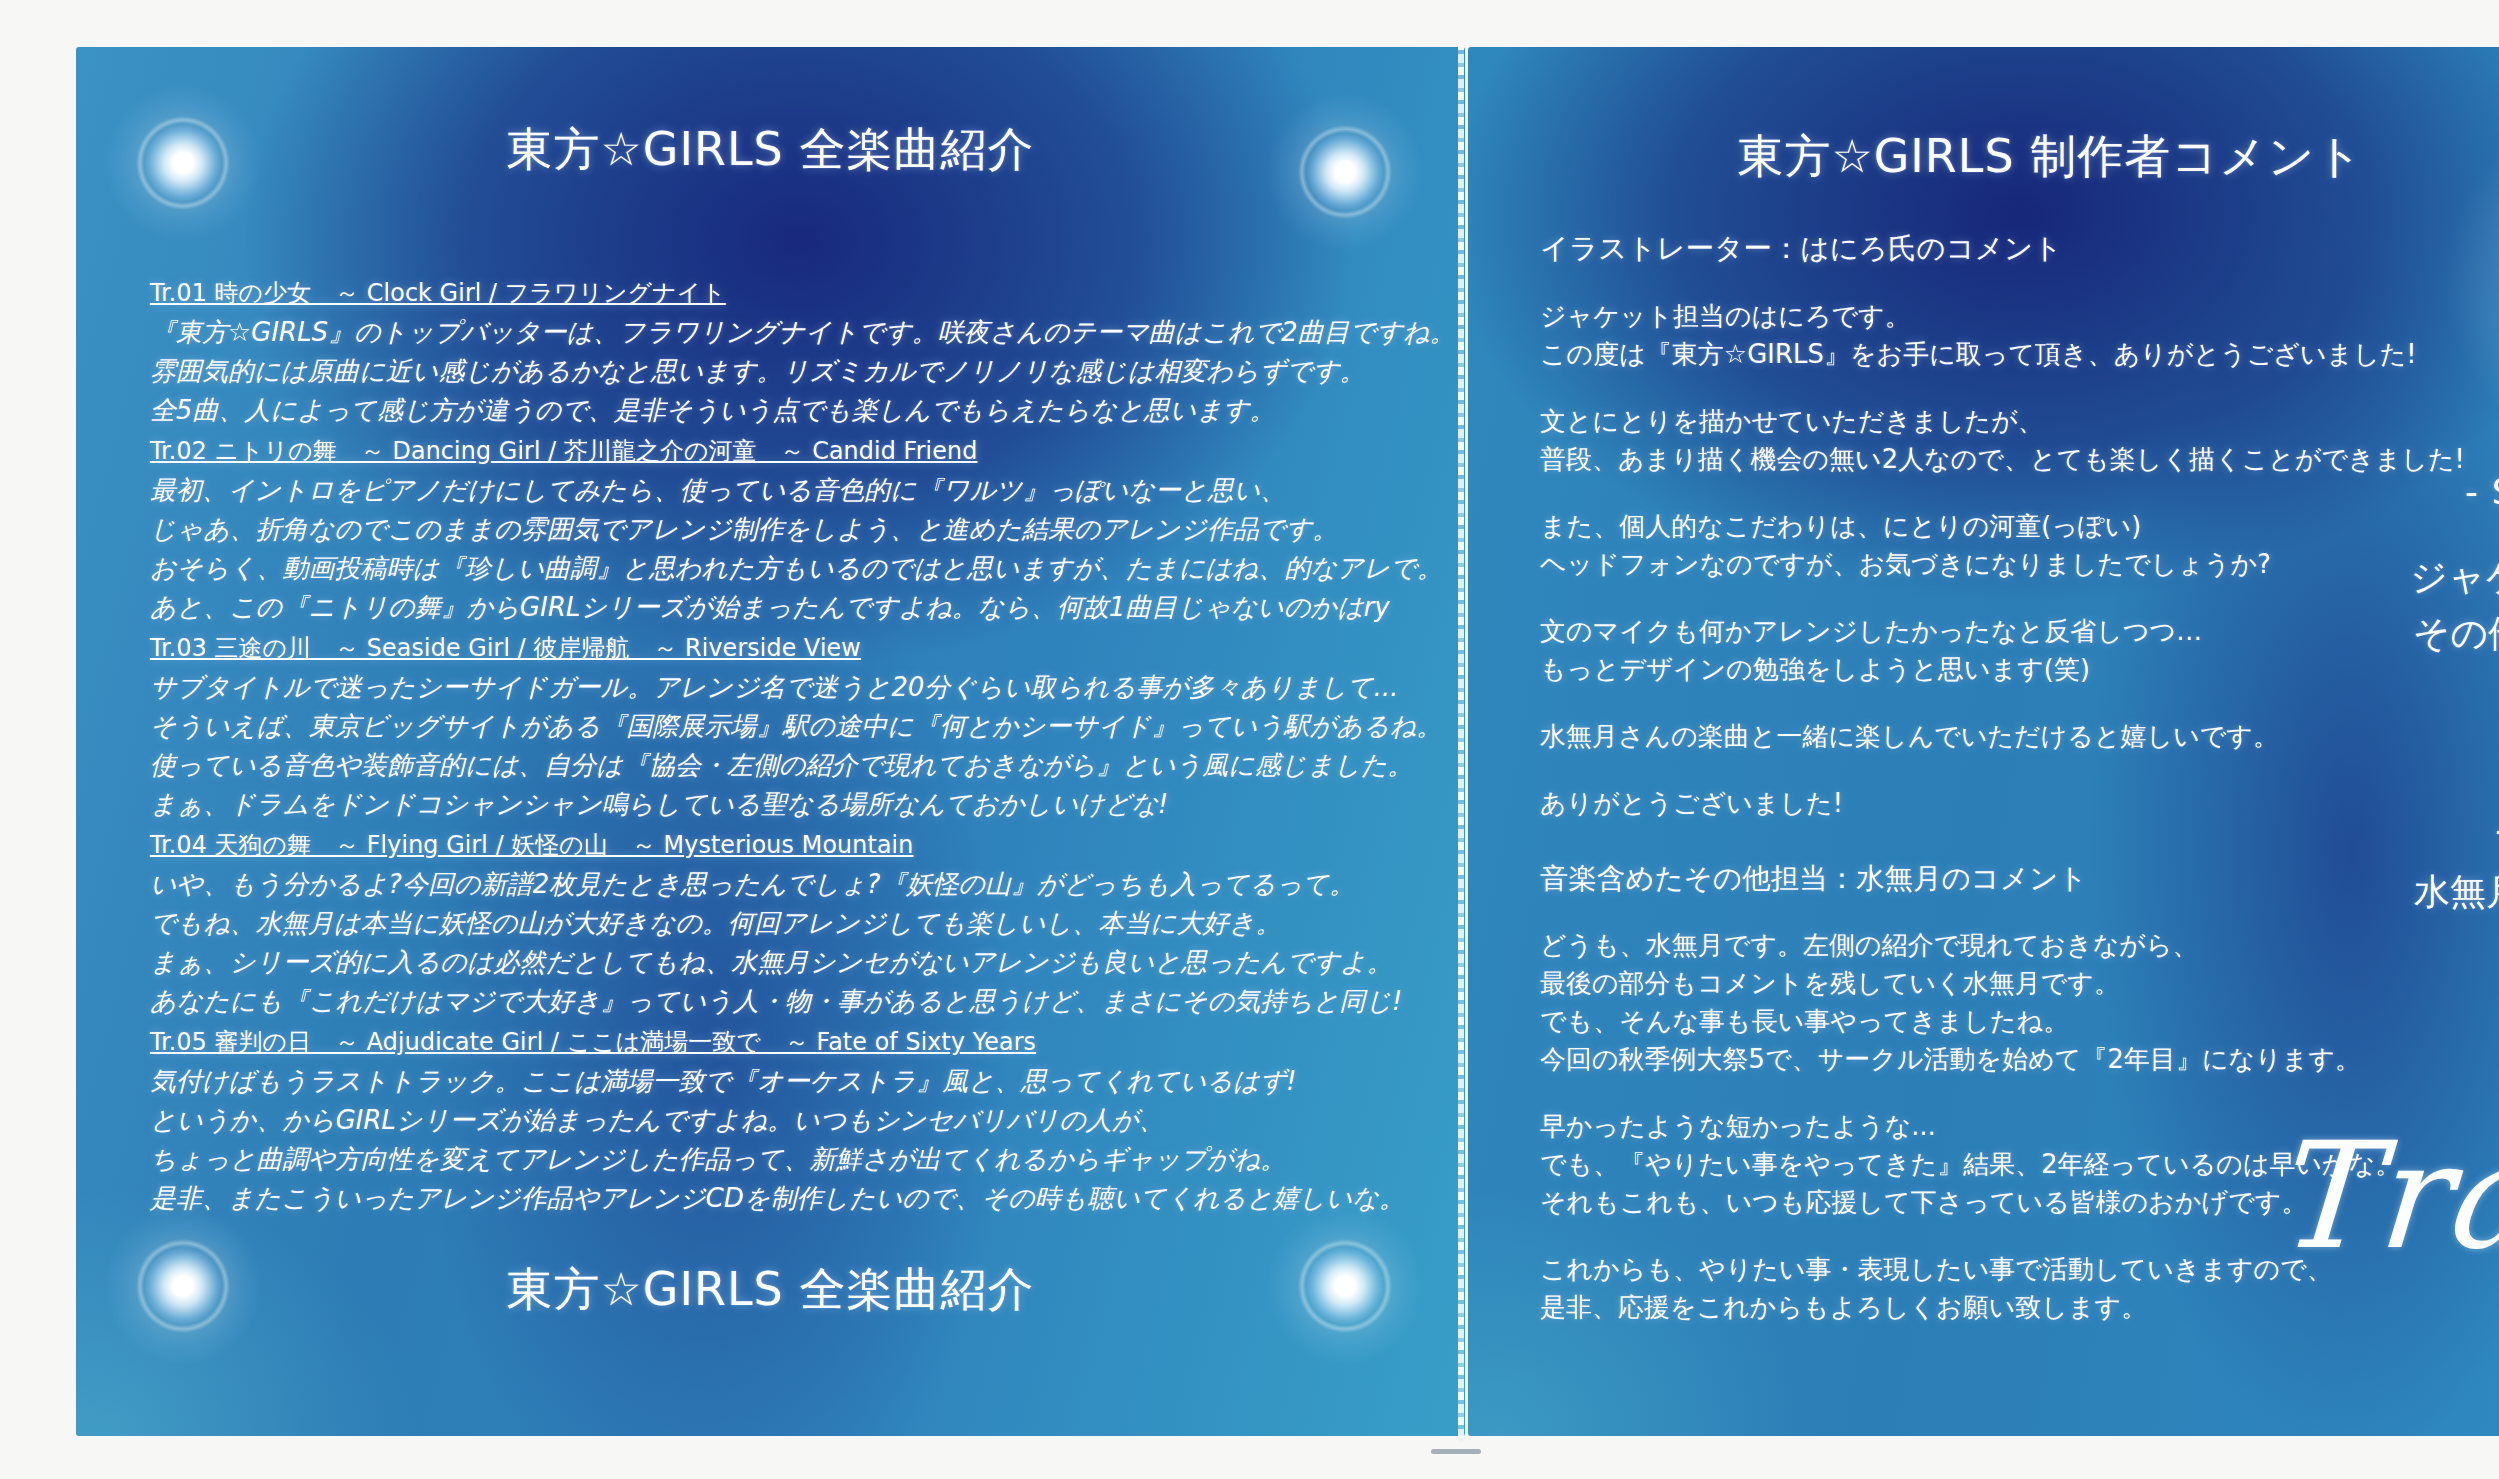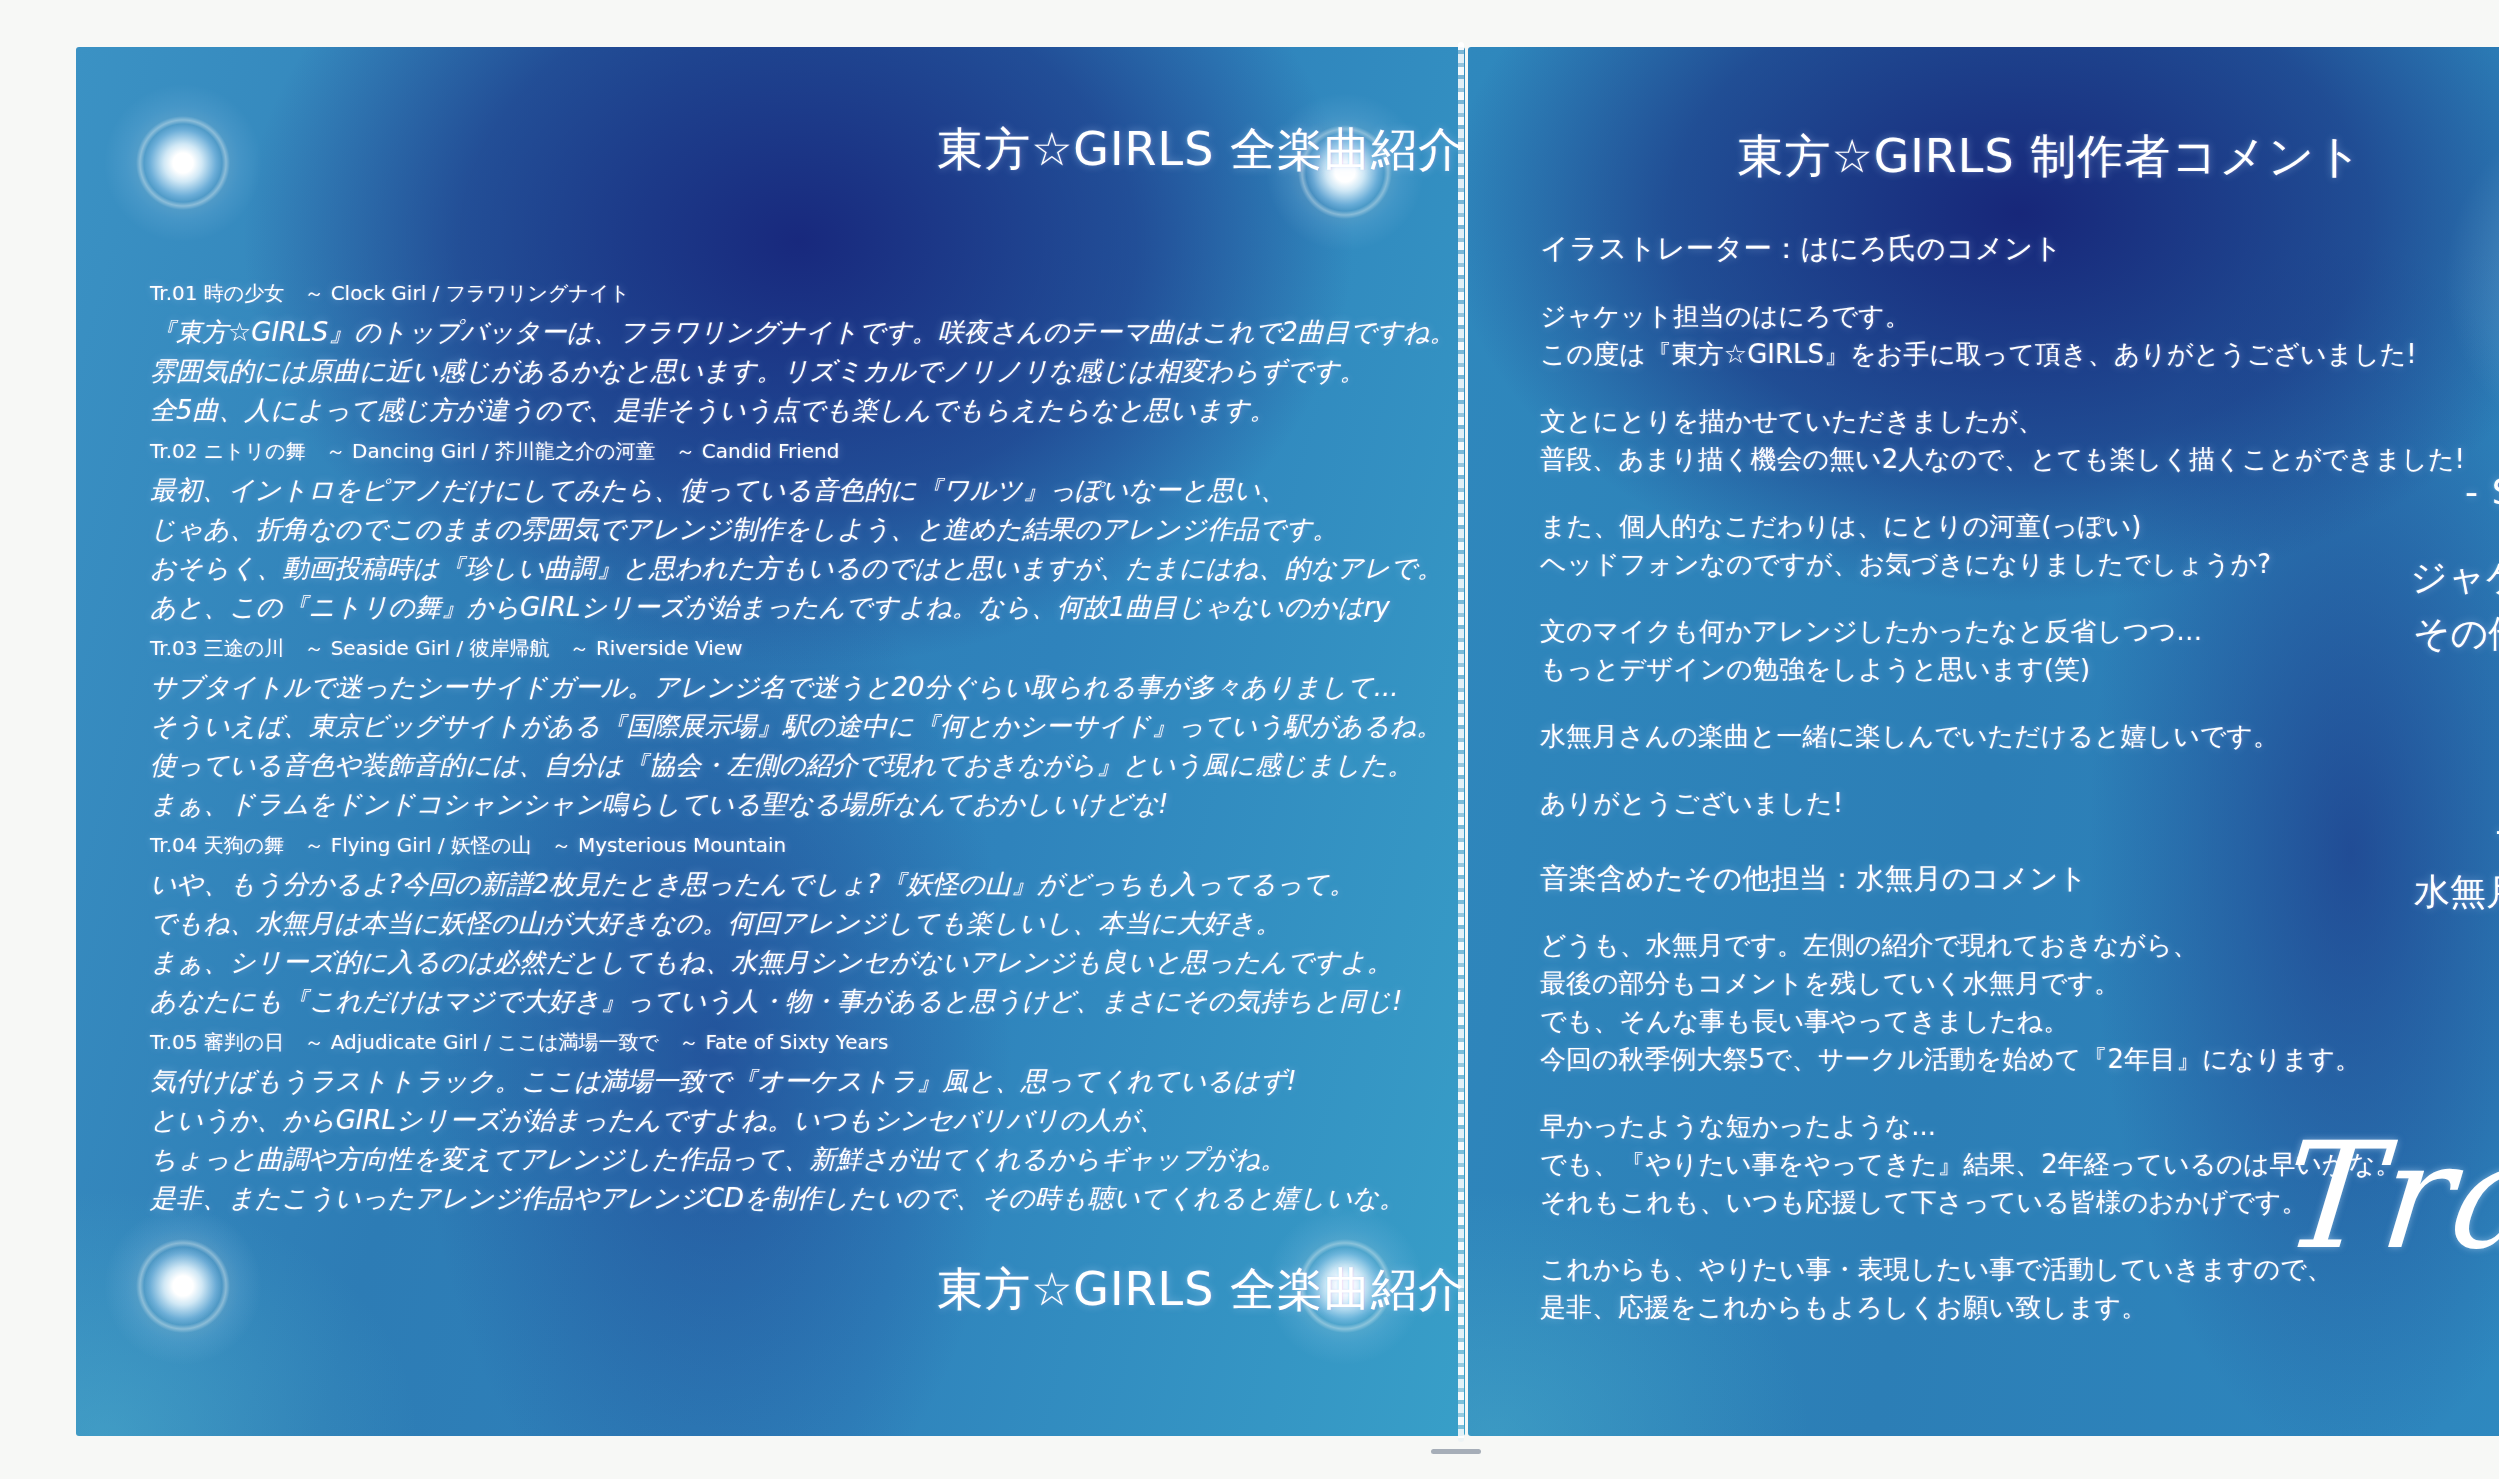--- a/index.html
+++ b/index.html
@@ -54,26 +54,26 @@
       rgba(255,255,255,0.95) 0 8px, rgba(255,255,255,0.35) 8px 12px,
       rgba(255,255,255,0.85) 12px 21px, rgba(230,240,245,0.55) 21px 25px);
     filter: blur(0.5px); border-radius:3px;
   }
   .fold-mark {
     position:absolute; left:1431px; top:1449px; width:50px; height:5px;
     background:#8b96a3; opacity:0.75; border-radius:2.5px;
   }
 
   
-  .l-title { position:absolute; left:0; width:100%; text-align:right; font-size:46px; letter-spacing:1px; white-space:nowrap; }
+  .l-title { position:absolute; left:0; width:100%; text-align:center; font-size:46px; letter-spacing:1px; white-space:nowrap; }
   .l-title.top { top:72px; }
   .l-title.bottom { top:1212px; }
   .tracks { position:absolute; top:226px; left:74px; right:20px; }
   .track { margin-bottom:1px; }
-  .track .hd { font-size:20px; line-height:40px; white-space:nowrap; }
+  .track .hd { font-size:24px; line-height:40px; white-space:nowrap;text-decoration:underline; }
   .track .ln { font-size:26px; line-height:39px; white-space:nowrap;font-style:italic; }
 
   
   .r-title { position:absolute; top:79px; left:0; width:1165px; text-align:center; font-size:46px; letter-spacing:1px; white-space:nowrap; }
   .r-col { position:absolute; top:182px; left:72px; width:980px; }
   .sec-hd { font-size:28.5px; line-height:40px; margin-bottom:27.5px; white-space:nowrap; }
   .sec-hd.mt { margin-top:37px; }
   .para { margin-bottom:29px; }
   .para .ln { font-size:26px; line-height:38px; white-space:nowrap; }
 

